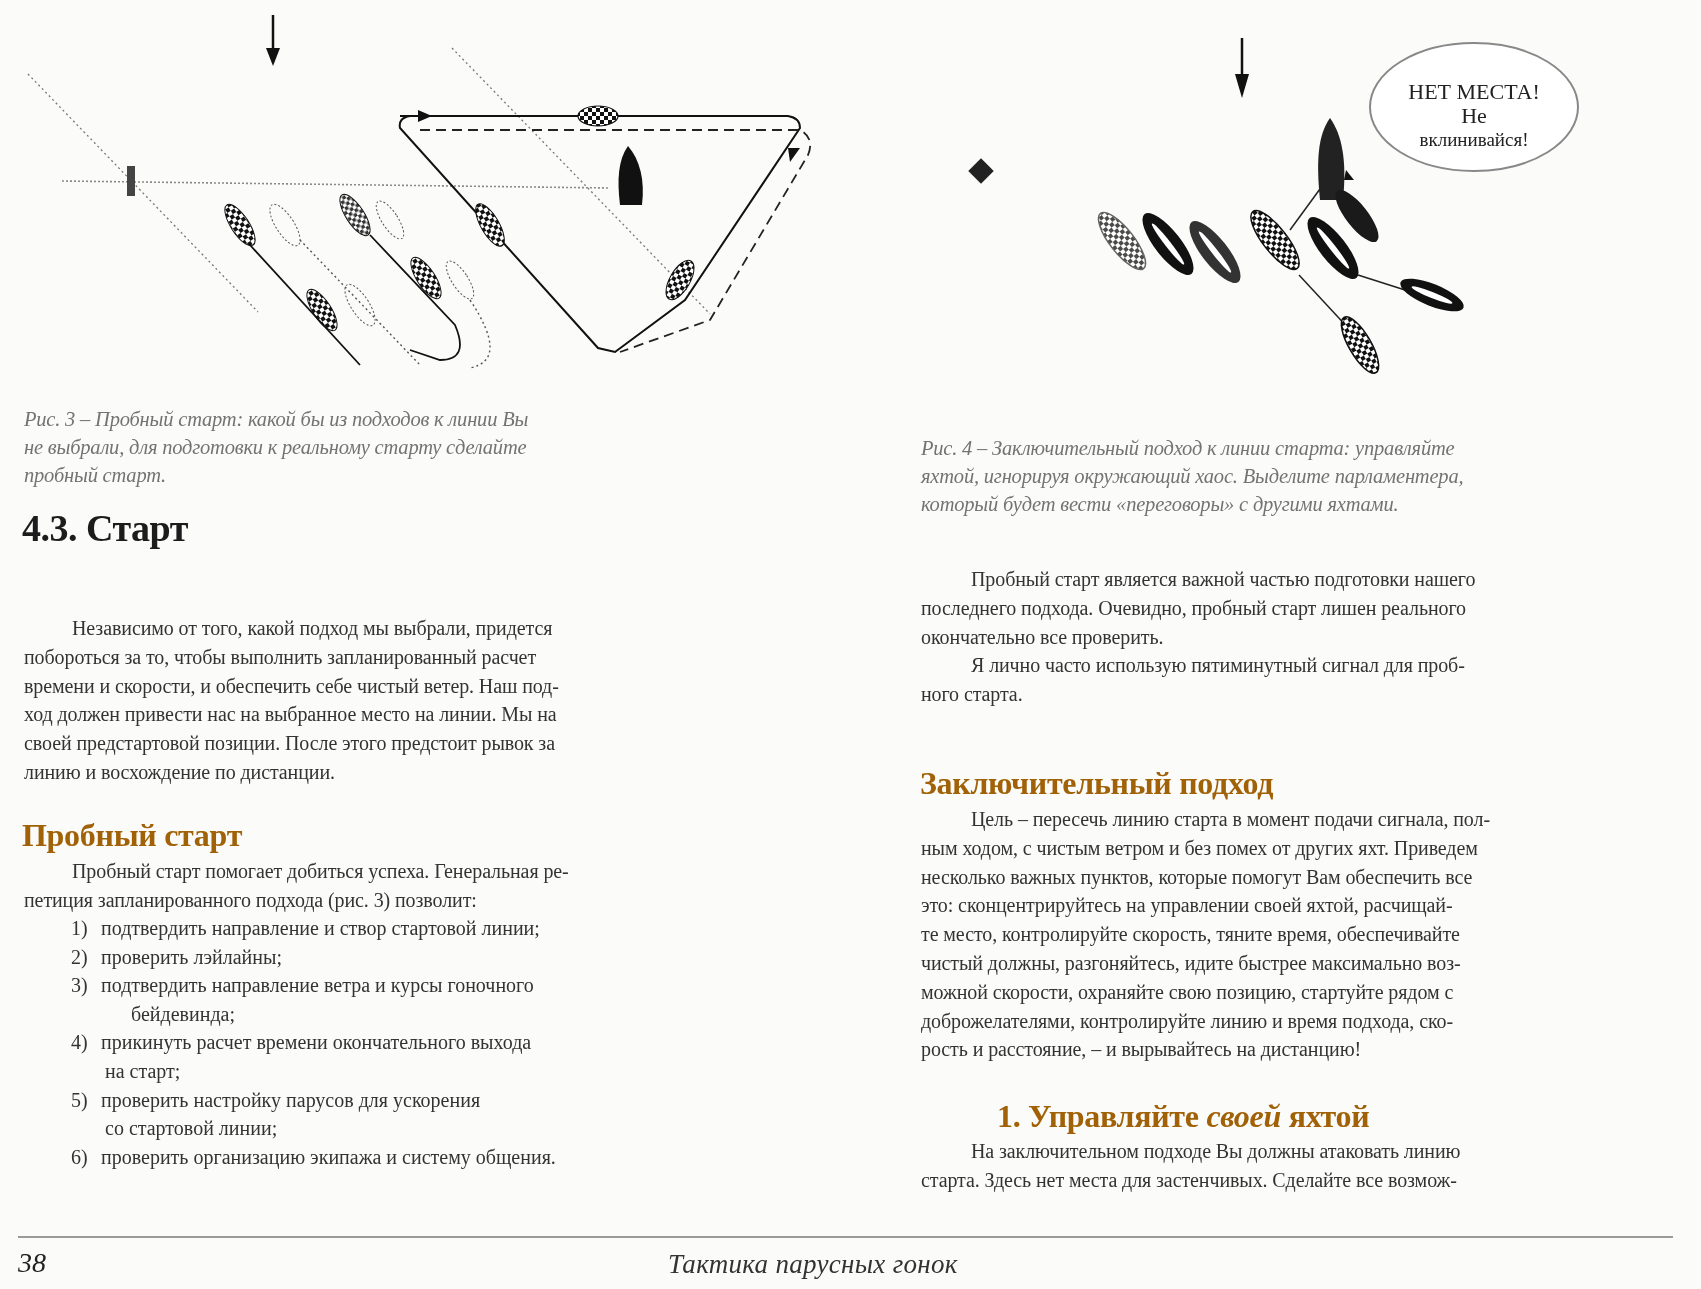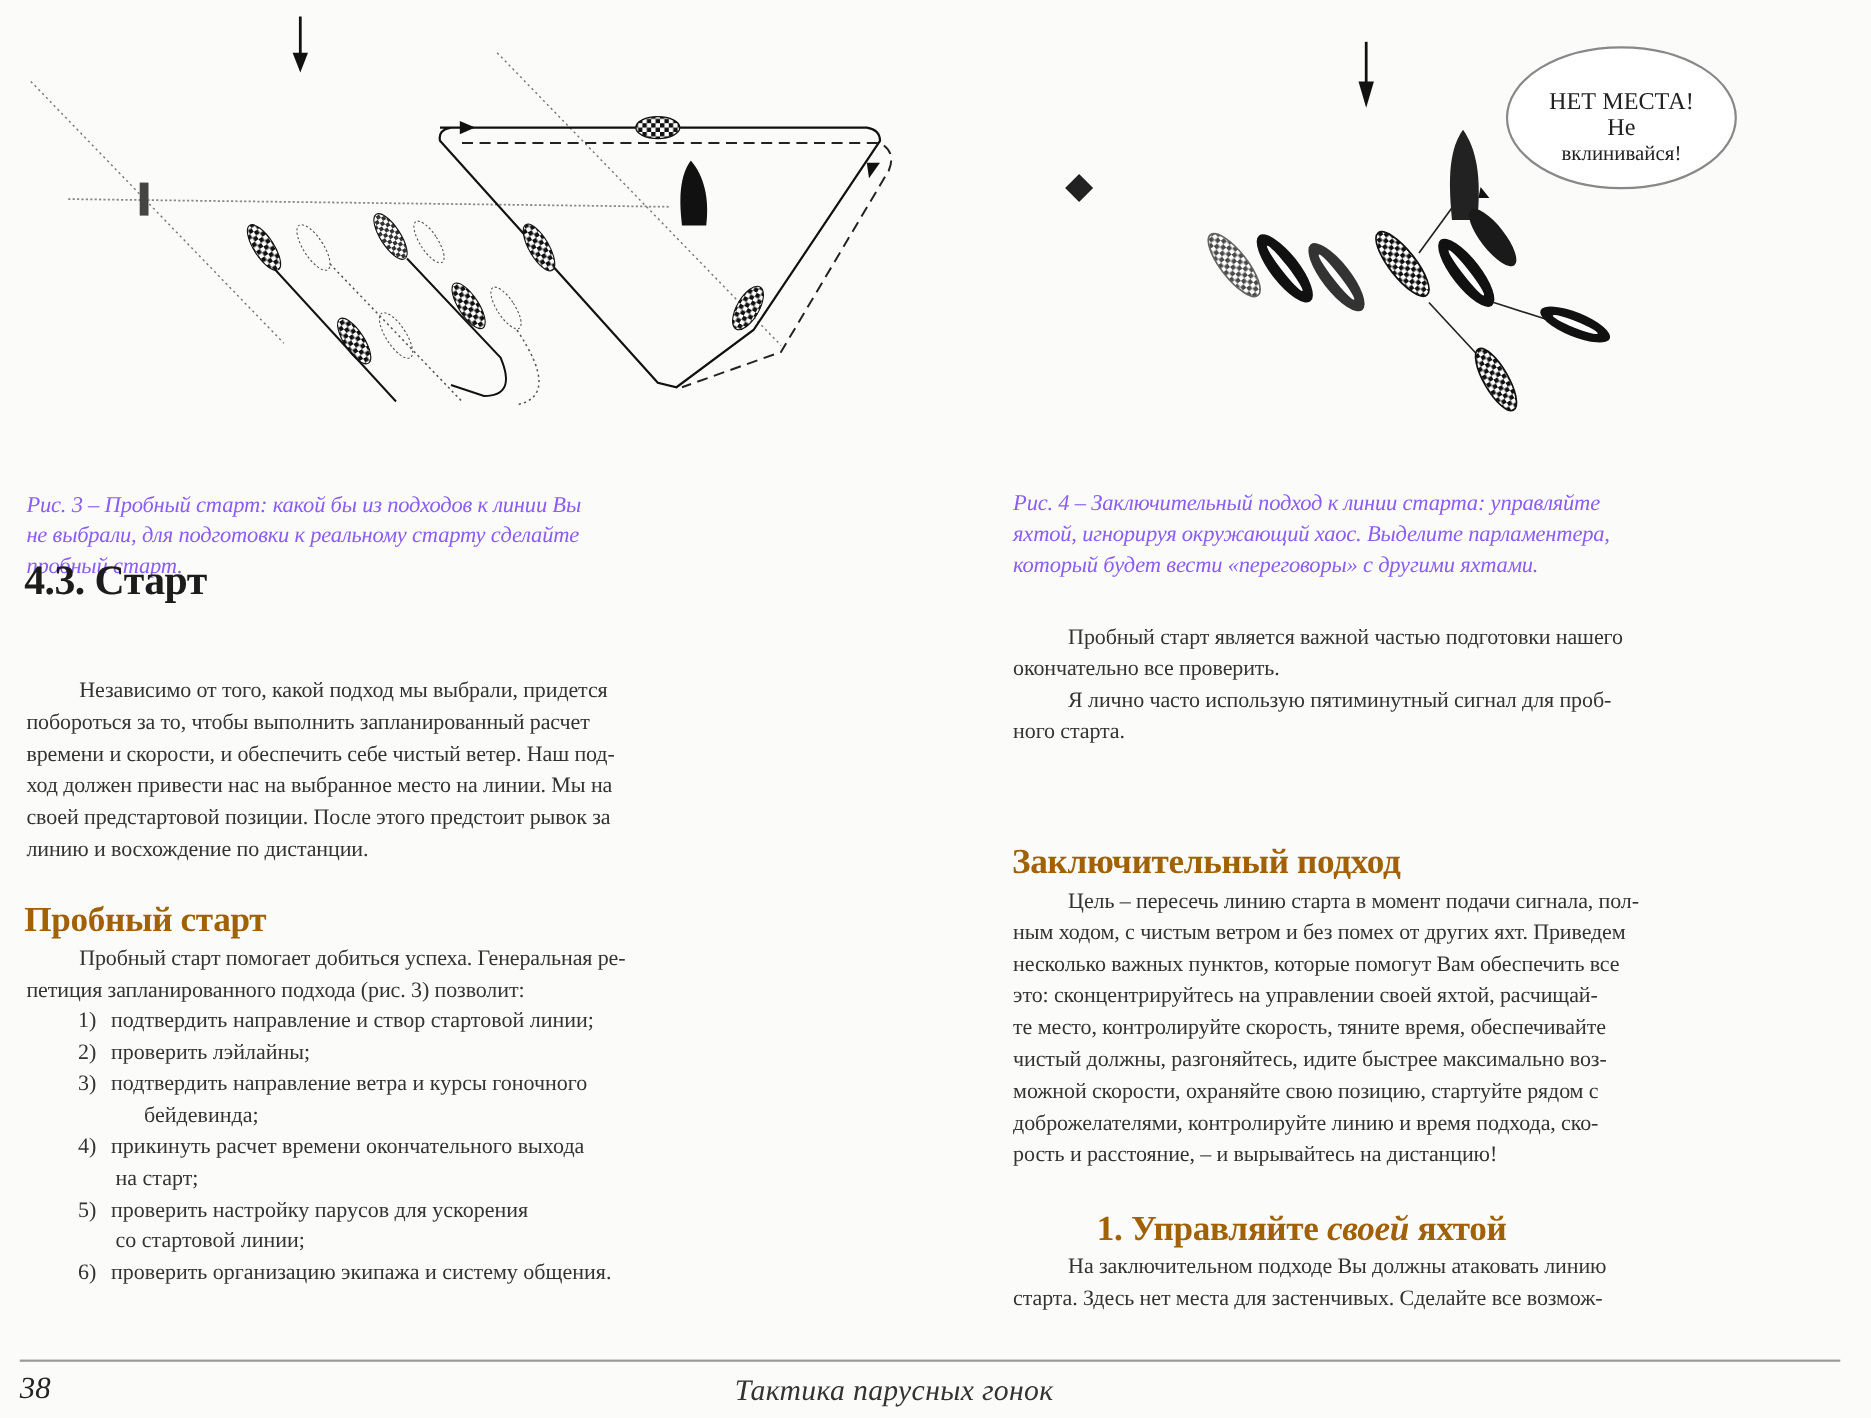--- a/index.html
+++ b/index.html
@@ -5,23 +5,22 @@
   html, body { margin:0; padding:0; }
   body {
     width:1701px; height:1289px; position:relative; overflow:hidden;
     background:#fbfbfa;
     font-family:"Liberation Serif","DejaVu Serif",serif;
     color:#2a2a2a;
   }
   .abs { position:absolute; }
   svg { position:absolute; }
   .caption {
-    font-style:italic; font-size:20.5px; line-height:28px; color:#8b5cf6;
+    font-style:italic; font-size:20.5px; line-height:28px; color:#737373;
     letter-spacing:-0.2px;
-    margin-top:40px;
   }
   .h1 { font-weight:bold; font-size:38px; color:#1c1c1c; letter-spacing:-0.5px; }
   .h2 { font-weight:bold; font-size:32px; color:#a16207; letter-spacing:-0.3px; }
   .body-text {
     font-size:20px; line-height:28.8px; color:#333; text-align:justify;
     letter-spacing:-0.1px;
   }
   .list { font-size:20px; line-height:28.6px; color:#333; }
   .list .li { position:relative; padding-left:30px; }
   .list .li .num { position:absolute; left:0; top:0; }
@@ -125,21 +124,21 @@
   <div>НЕТ МЕСТА!</div>
   <div>Не</div>
   <div class="small">вклинивайся!</div>
 </div>
 
 <div class="abs caption" style="left:24px;top:405px;width:690px;">
   <div>Рис. 3 – Пробный старт: какой бы из подходов к линии Вы</div>
   <div>не выбрали, для подготовки к реальному старту сделайте</div>
   <div>пробный старт.</div>
 </div>
-<div class="abs caption" style="left:921px;top:404px;width:760px;">
+<div class="abs caption" style="left:921px;top:434px;width:760px;">
   <div>Рис. 4 – Заключительный подход к линии старта: управляйте</div>
   <div>яхтой, игнорируя окружающий хаос. Выделите парламентера,</div>
   <div>который будет вести «переговоры» с другими яхтами.</div>
 </div>
 
 <div class="abs h1" style="left:22px;top:506px;">4.3. Старт</div>
 
 <div class="abs body-text" style="left:24px;top:614px;width:755px;">
   <div style="text-indent:48px;">Независимо от того, какой подход мы выбрали, придется</div>
   <div>побороться за то, чтобы выполнить запланированный расчет</div>
@@ -181,20 +180,21 @@
     <div style="padding-left:4px;">со стартовой линии;</div>
   </div>
   <div class="li">
     <span class="num">6)</span>
     <div>проверить организацию экипажа и систему общения.</div>
   </div>
 </div>
 
 <div class="abs body-text" style="left:921px;top:565px;width:760px;">
   <div style="text-indent:50px;">Пробный старт является важной частью подготовки нашего</div>
+  <div>последнего подхода. Очевидно, пробный старт лишен реального</div>
   <div>окончательно все проверить.</div>
   <div style="text-indent:50px;">Я лично часто использую пятиминутный сигнал для проб-</div>
   <div>ного старта.</div>
 </div>
 
 <div class="abs h2" style="left:920px;top:765px;">Заключительный подход</div>
 
 <div class="abs body-text" style="left:921px;top:805px;width:760px;">
   <div style="text-indent:50px;">Цель – пересечь линию старта в момент подачи сигнала, пол-</div>
   <div>ным ходом, с чистым ветром и без помех от других яхт. Приведем</div>

